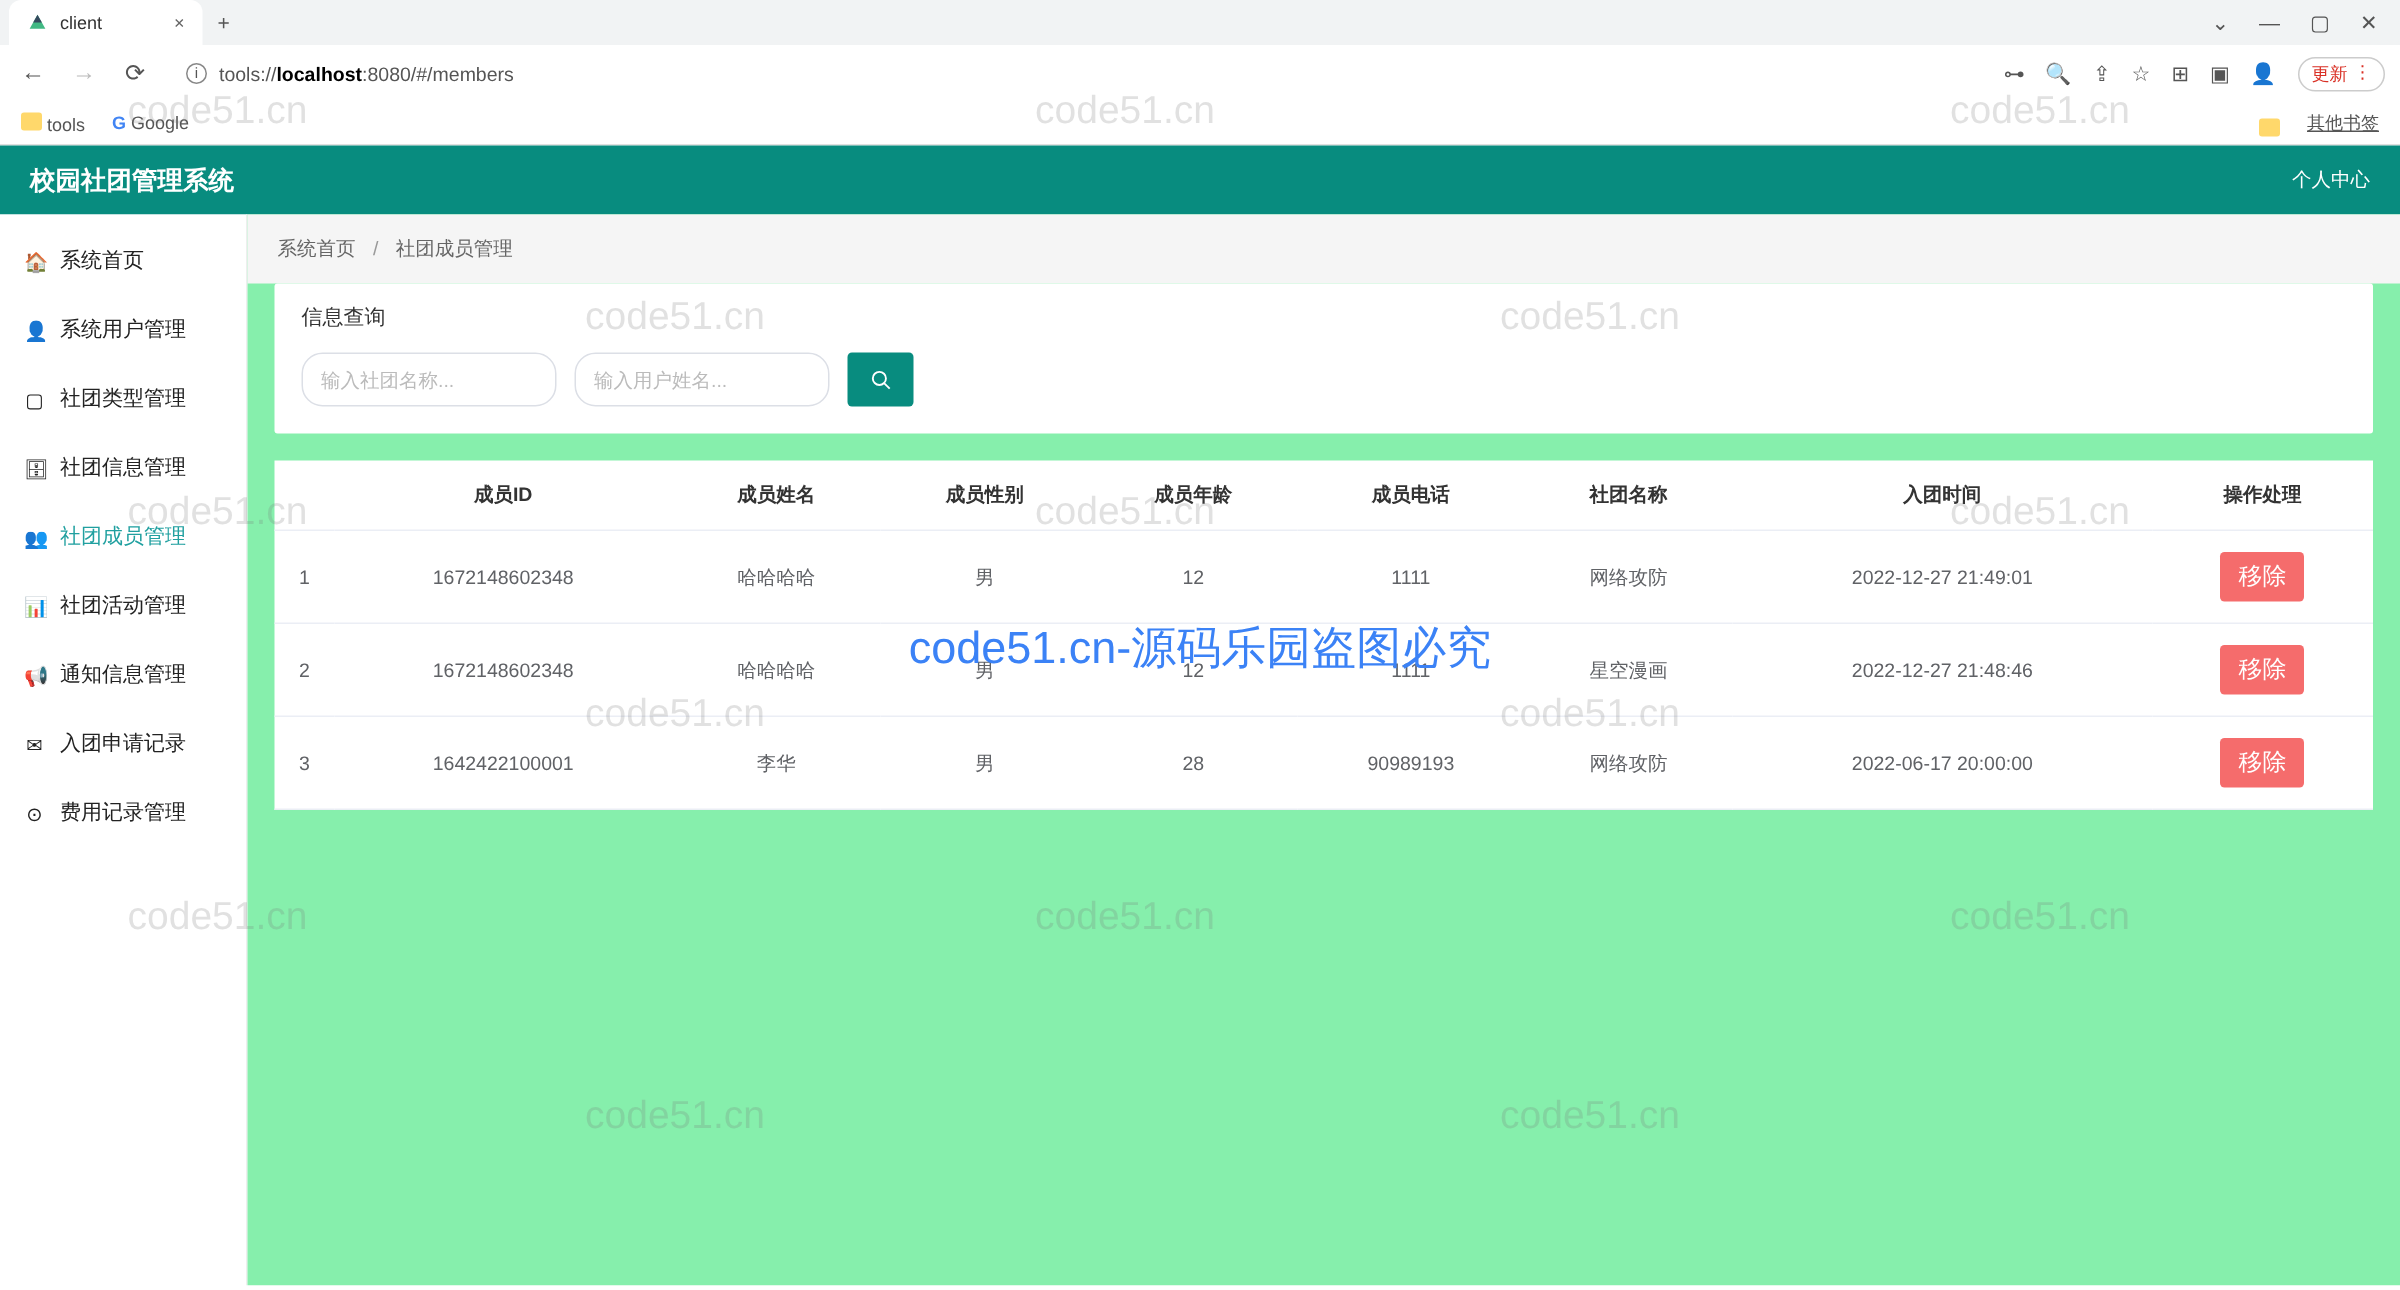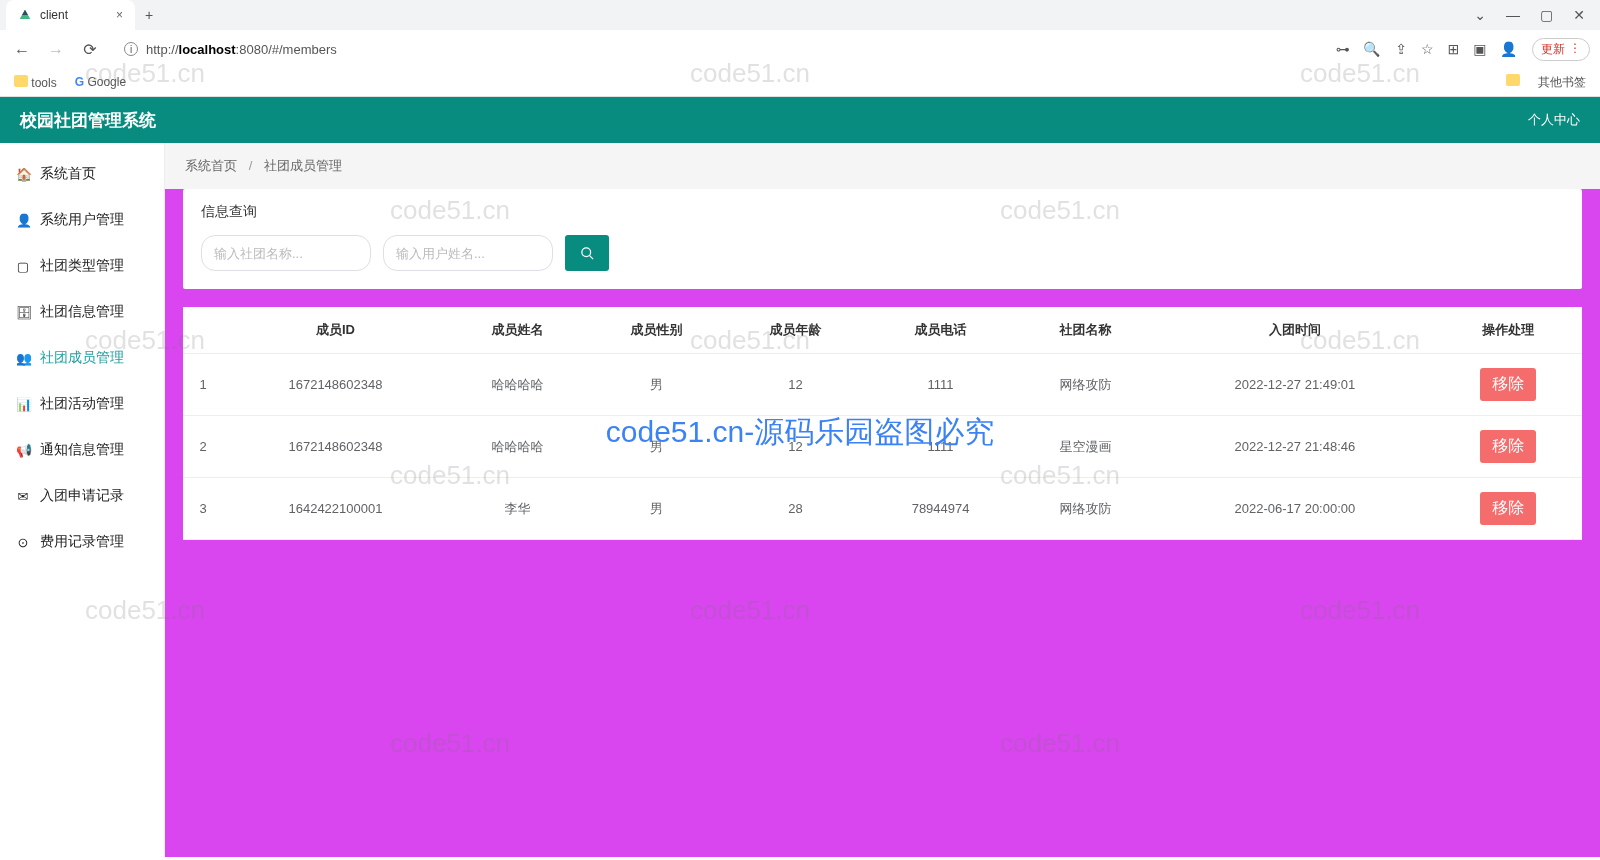--- a/index.html
+++ b/index.html
@@ -18,35 +18,35 @@
 .url-box { flex: 0 0 auto; display: flex; align-items: center; gap: 8px; padding: 4px 12px; border-radius: 20px; font-size: 13px; color: #555; }
 .url-box .info { border: 1px solid #888; border-radius: 50%; width: 14px; height: 14px; display: inline-flex; align-items: center; justify-content: center; font-size: 10px; }
 .url-text b { color: #000; }
 .addr-right { margin-left: auto; display: flex; align-items: center; gap: 14px; color: #555; }
 .update-btn { border: 1px solid #ccc; border-radius: 14px; padding: 2px 8px; color: #d93025; font-size: 12px; display: flex; align-items: flex-start; gap: 4px; }
 .update-btn .dots { color: #d93025; }
 .bookmarks-bar { display: flex; align-items: center; height: 28px; padding: 0 14px; gap: 18px; font-size: 12px; color: #555; }
 .bm-folder { width: 14px; height: 12px; background: #ffd86b; border-radius: 2px; display: inline-block; }
 .bm-g { font-weight: bold; }
 .bm-g .g1{color:#4285f4}
-.bookmarks-right { margin-left: auto; display: flex; align-items: flex-start; gap: 18px; }
+.bookmarks-right { margin-left: auto; display: flex; align-items: flex-end; gap: 18px; text-decoration: underline; }
 
 
 .app-header { background: #088c7f; color: #fff; height: 46px; display: flex; align-items: center; padding: 0 20px; }
 .app-title { font-size: 17px; font-weight: bold; }
 .app-header-right { margin-left: auto; font-size: 13px; }
 
 
 .layout { display: flex; height: calc(860px - 30px - 38px - 28px - 50px); }
 .sidebar { width: 165px; background: #fff; border-right: 1px solid #eee; padding-top: 8px; }
 .menu-item { display: flex; align-items: center; gap: 10px; padding: 14px 16px; font-size: 14px; color: #222; cursor: pointer; }
 .menu-item.active { color: #20a0a0; }
 .menu-icon { width: 14px; display: inline-block; text-align: center; font-size: 13px; }
 
-.main { flex: 1; background: #d946ef; padding: 0; position: relative; }
+.main { flex: 1; background: #86efac; padding: 0; position: relative; }
 .breadcrumb { padding: 14px 20px; font-size: 13px; color: #666; background: #f5f5f5; }
 .breadcrumb .sep { margin: 0 8px; color: #999; }
 
 .card { background: #fff; margin: 0 18px 18px 18px; border-radius: 2px; }
 .card-title { padding: 14px 18px; font-size: 14px; }
 .card-body { padding: 0 18px 18px 18px; display: flex; gap: 12px; }
 .input { height: 36px; width: 170px; border: 1px solid #dcdfe6; border-radius: 14px; padding: 12px 12px; font-size: 13px; color: #606266; }
 .input::placeholder { color: #bbb; }
 .btn-search { height: 36px; width: 44px; background: #088c7f; border: none; border-radius: 3px; color: #fff; cursor: pointer; display: flex; align-items: center; justify-content: center; }
 .btn-search svg { width: 15px; height: 15px; }
@@ -80,21 +80,21 @@
       <span>▢</span>
       <span>✕</span>
     </div>
   </div>
   <div class="addr-bar">
     <span class="nav-btn">←</span>
     <span class="nav-btn" style="color:#bbb">→</span>
     <span class="nav-btn">⟳</span>
     <div class="url-box">
       <span class="info">i</span>
-      <span class="url-text"><span>http://</span><b>localhost</b><span>:8080/#/members</span></span>
+      <span class="url-text"><span>tools://</span><b>localhost</b><span>:8080/#/members</span></span>
     </div>
     <div class="addr-right">
       <span>⊶</span>
       <span>🔍</span>
       <span>⇪</span>
       <span>☆</span>
       <span>⊞</span>
       <span>▣</span>
       <span>👤</span>
       <span class="update-btn">
@@ -217,21 +217,21 @@
               <td>星空漫画</td>
               <td>2022-12-27 21:48:46</td>
               <td><button class="btn-del">移除</button></td>
             </tr>
             <tr>
               <td>3</td>
               <td>1642422100001</td>
               <td>李华</td>
               <td>男</td>
               <td>28</td>
-              <td>78944974</td>
+              <td>90989193</td>
               <td>网络攻防</td>
               <td>2022-06-17 20:00:00</td>
               <td><button class="btn-del">移除</button></td>
             </tr>
           </tbody>
       </table>
     </div>
   </div>
 </div>
 

